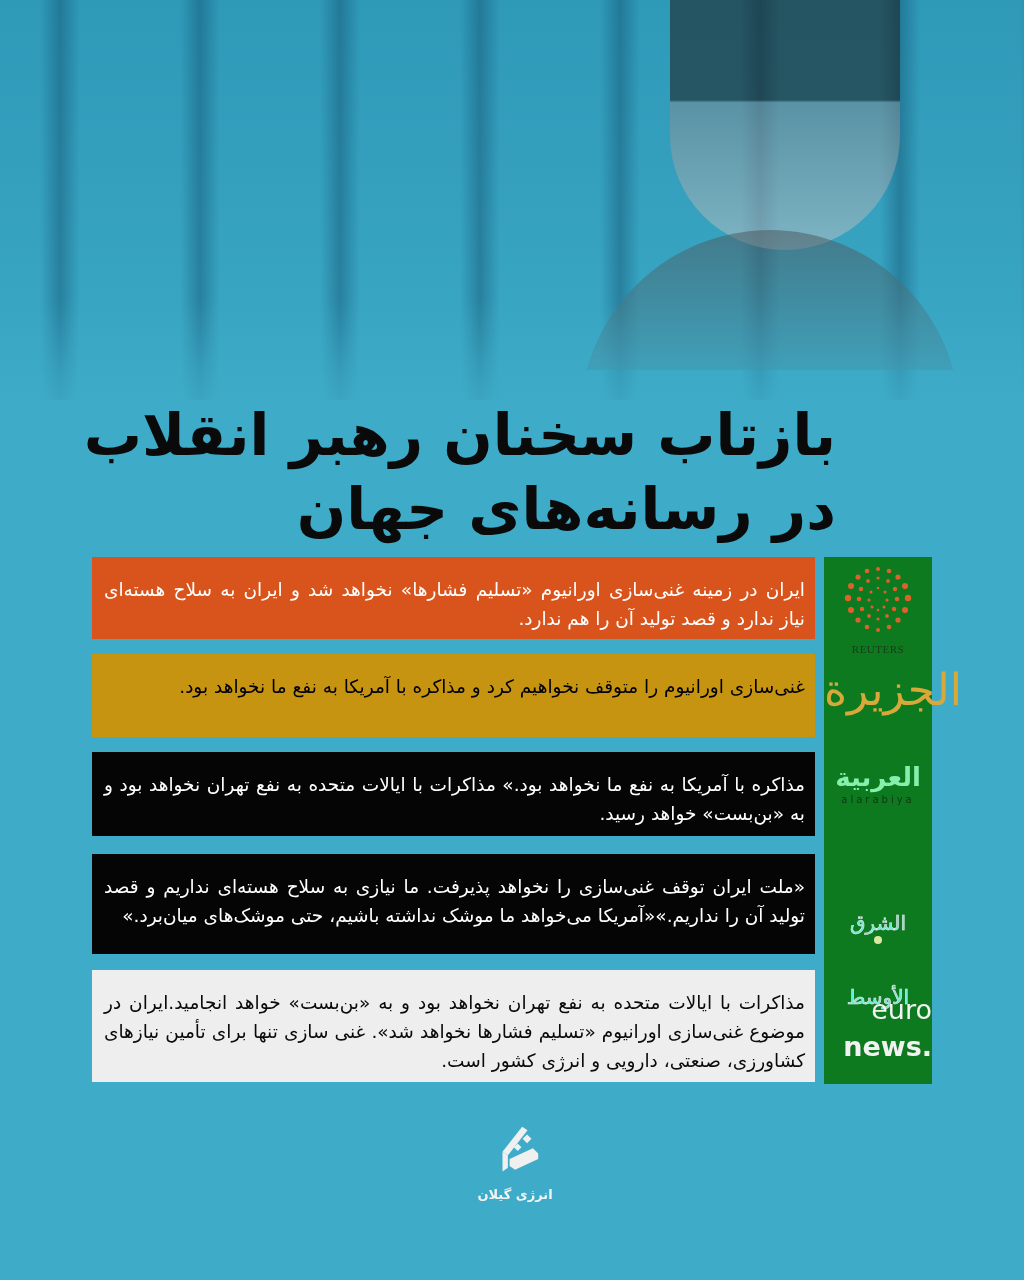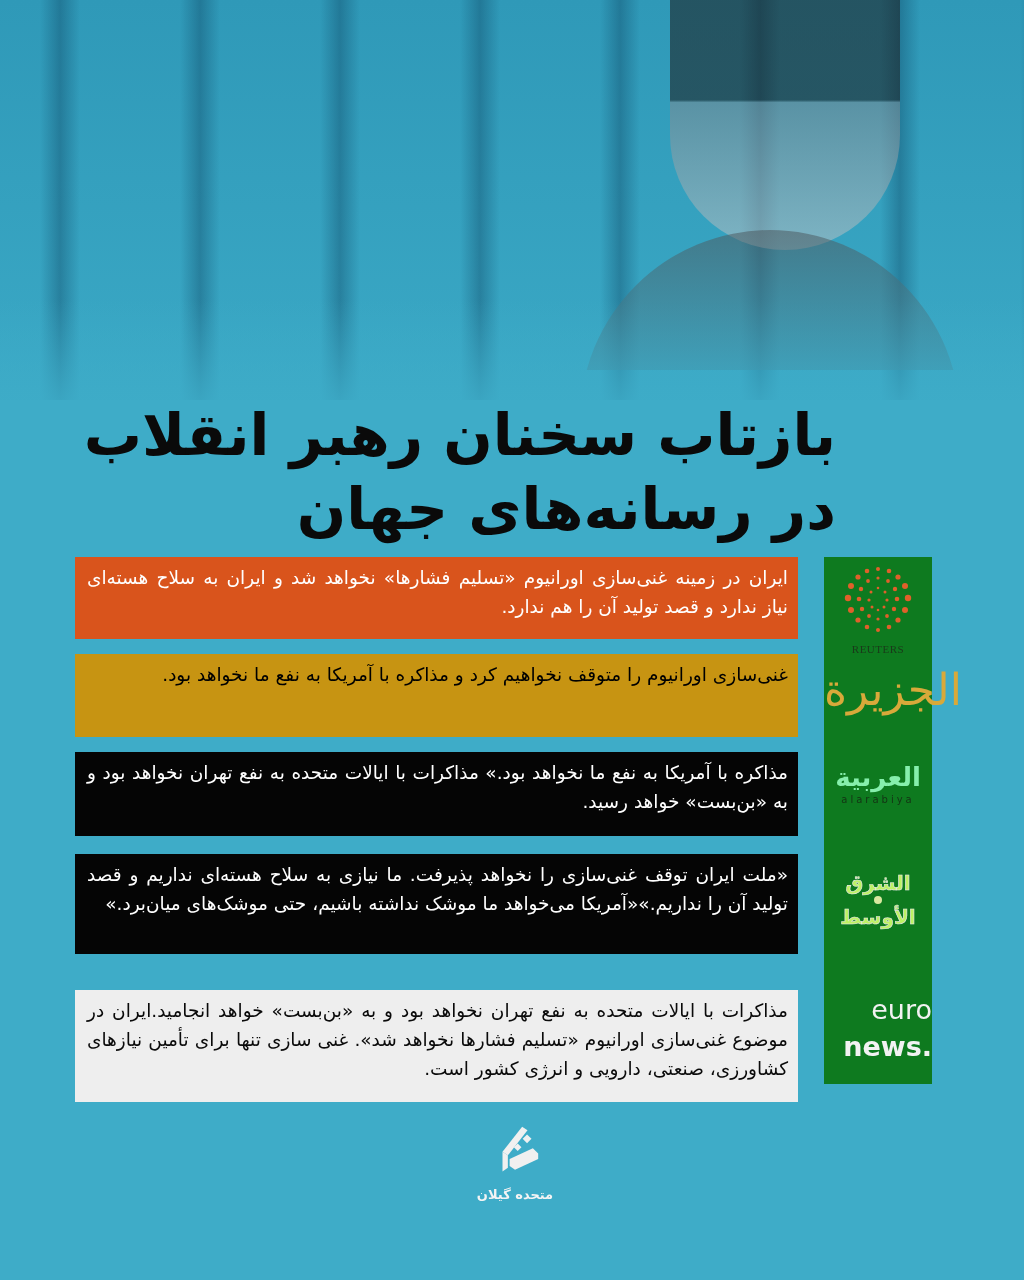--- a/index.html
+++ b/index.html
@@ -42,50 +42,50 @@
     background: linear-gradient(180deg, #4d5a60 0%, #3eacc8 95%);
     opacity: 0.55;
   }
   .title {
     position: absolute; right: 188px; top: 398px;
     direction: rtl; text-align: right;
     font-family: "DejaVu Sans", sans-serif; font-weight: bold;
     font-size: 58px; line-height: 74px; color: #0a0a0a;
   }
   .quote {
-    position: absolute; left: 75px; width: 723px;
+    position: absolute; left: 92px; width: 723px;
     direction: rtl; text-align: justify;
     font-family: "DejaVu Sans", sans-serif;
     font-size: 18.5px; line-height: 29px;
-    padding: 6px 10px 6px 12px; box-sizing: border-box;
+    padding: 18px 10px 6px 12px; box-sizing: border-box;
   }
   .q1 { top: 557px; height: 82px; background: #d9541c; color: #ffffff; }
   .q2 { top: 654px; height: 83px; background: #c79412; color: #000000; }
   .q3 { top: 752px; height: 84px; background: #050505; color: #ffffff; }
   .q4 { top: 854px; height: 100px; background: #050505; color: #ffffff; }
-  .q5 { top: 970px; height: 112px; background: #eeeeee; color: #0a0a0a; margin-top: 20px; }
+  .q5 { top: 970px; height: 112px; background: #eeeeee; color: #0a0a0a; }
   .logos {
     position: absolute; left: 824px; top: 557px; width: 108px; height: 527px;
     background: #0e7a1f;
   }
   .logo { position: absolute; left: 0; width: 108px; text-align: center; }
   .reuters { top: 6px; }
   .reuters-word {
     font-family: "Liberation Serif", serif; font-size: 11px; letter-spacing: 0.5px;
     color: #1a3a1a; margin-top: 2px;
   }
   .jazeera { top: 98px; }
   .jazeera-glyph {
     font-family: "DejaVu Serif", serif; font-size: 44px; color: #d8a93a; line-height: 70px;
   }
   .arabiya { top: 203px; }
   .arabiya-ar { font-family: "DejaVu Sans", sans-serif; font-weight: bold; font-size: 26px; color: #86efac; line-height: 34px; }
   .arabiya-en { font-family: "DejaVu Sans", sans-serif; font-size: 10px; letter-spacing: 3px; color: #143414; }
   .awsat { top: 313px; }
-  .awsat-line { font-family: "DejaVu Sans", sans-serif; font-weight: bold; font-size: 20px; color: #bef264; line-height: 26px; -webkit-text-stroke: 0.6px #e8e8e8; }
+  .awsat-line { font-family: "DejaVu Sans", sans-serif; font-weight: normal; font-size: 20px; color: #5eead4; line-height: 26px; margin-top: 40px; -webkit-text-stroke: 0.6px #e8e8e8; }
   .awsat-dot { width: 8px; height: 8px; background: #d8e8a0; border-radius: 50%; margin: 0 auto; }
   .euronews { top: 440px; text-align: right; padding-left: 0; box-sizing: border-box; }
   .euro { font-family: "DejaVu Sans", sans-serif; font-size: 27px; color: #f2f2f2; line-height: 26px; font-weight: normal; }
   .news { font-family: "DejaVu Sans", sans-serif; font-size: 27px; color: #f2f2f2; line-height: 28px; font-weight: bold; margin-top: 10px; }
   .footer-logo {
     position: absolute; left: 470px; top: 1125px; width: 90px; text-align: center;
   }
   .footer-mark {
     width: 60px; height: 50px; margin: 0 auto; position: relative;
   }
@@ -186,14 +186,14 @@
 <div class="footer-logo">
   <svg class="footer-mark" width="60" height="56" viewBox="0 0 60 56">
     <g fill="#f0f0f0">
       <polygon points="38,2 44,6 22,34 16,30"></polygon>
       <polygon points="16,30 22,34 22,48 16,52"></polygon>
       <polygon points="24,38 50,26 56,32 56,38 30,50 24,46"></polygon>
       <rect x="40" y="12" width="7" height="7" transform="rotate(45 43.5 15.5)"></rect>
       <rect x="30" y="22" width="6" height="6" transform="rotate(45 33 25)"></rect>
     </g>
   </svg>
-  <div class="footer-name">متحده گیلان</div>
+  <div class="footer-name">انرژی گیلان</div>
 </div>
 
 </body></html>

